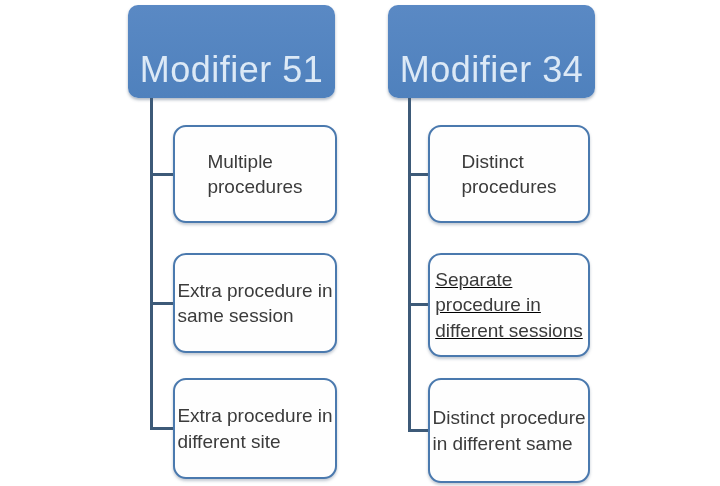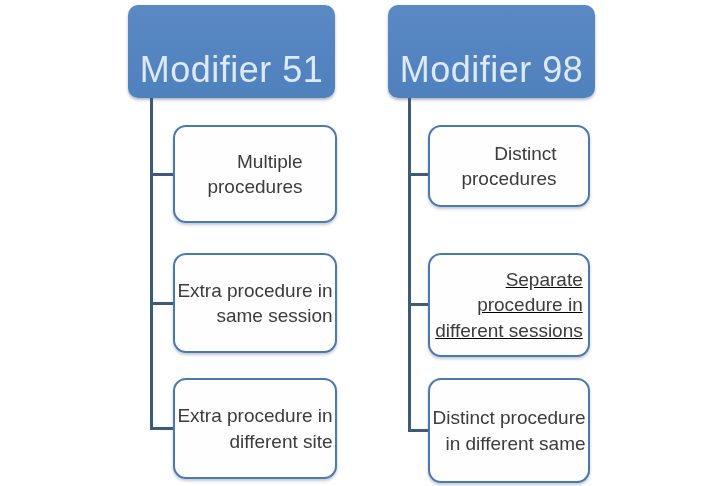--- a/index.html
+++ b/index.html
@@ -47,21 +47,21 @@
     border:2px solid var(--child-border);
     border-radius:13px;
     display:flex;align-items:center;justify-content:center;
     box-shadow:0 2px 3px rgba(80,100,125,0.35);
     box-sizing:border-box;
   }
   .child-box .child-label{
     color:var(--child-text);
     font-size:19px;
     line-height:1.32;
-    text-align:right;
+    text-align:left;
     white-space:pre-line;
   }
   .vline{
     position:absolute;
     width:3px;
     background:var(--connector);
   }
   .hstub{
     position:absolute;
     height:3px;
@@ -77,21 +77,21 @@
   .child-51-1{left:173px;top:125px;height:98px;}
   .child-51-2{left:173px;top:253px;height:100px;}
   .child-51-3{left:173px;top:378px;height:101px;}
 
   
   .hdr-59{left:388px;top:5px;}
   .vline-59{left:408px;top:98px;height:334px;}
   .stub-59-1{left:408px;top:173px;width:21px;}
   .stub-59-2{left:408px;top:303px;width:21px;}
   .stub-59-3{left:408px;top:429px;width:21px;}
-  .child-59-1{left:428px;top:125px;height:82px;width:162px;}
+  .child-59-1{left:428px;top:125px;height:98px;width:162px;}
   .child-59-2{left:428px;top:253px;height:104px;width:162px;text-decoration:underline;}
   .child-59-3{left:428px;top:378px;height:105px;width:162px;}
 </style>
 </head>
 <body>
 
 <div class="canvas">
 
   <div class="column">
     <div class="header-box hdr-51">
@@ -112,21 +112,21 @@
 same session</span>
     </div>
     <div class="child-box child-51-3">
       <span class="child-label">Extra procedure in
 different site</span>
     </div>
   </div>
 
   <div class="column">
     <div class="header-box hdr-59">
-      <span class="header-label">Modifier 98</span>
+      <span class="header-label">Modifier 34</span>
     </div>
 
     <div class="vline vline-59"></div>
     <div class="hstub stub-59-1"></div>
     <div class="hstub stub-59-2"></div>
     <div class="hstub stub-59-3"></div>
 
     <div class="child-box child-59-1">
       <span class="child-label">Distinct
 procedures</span>

